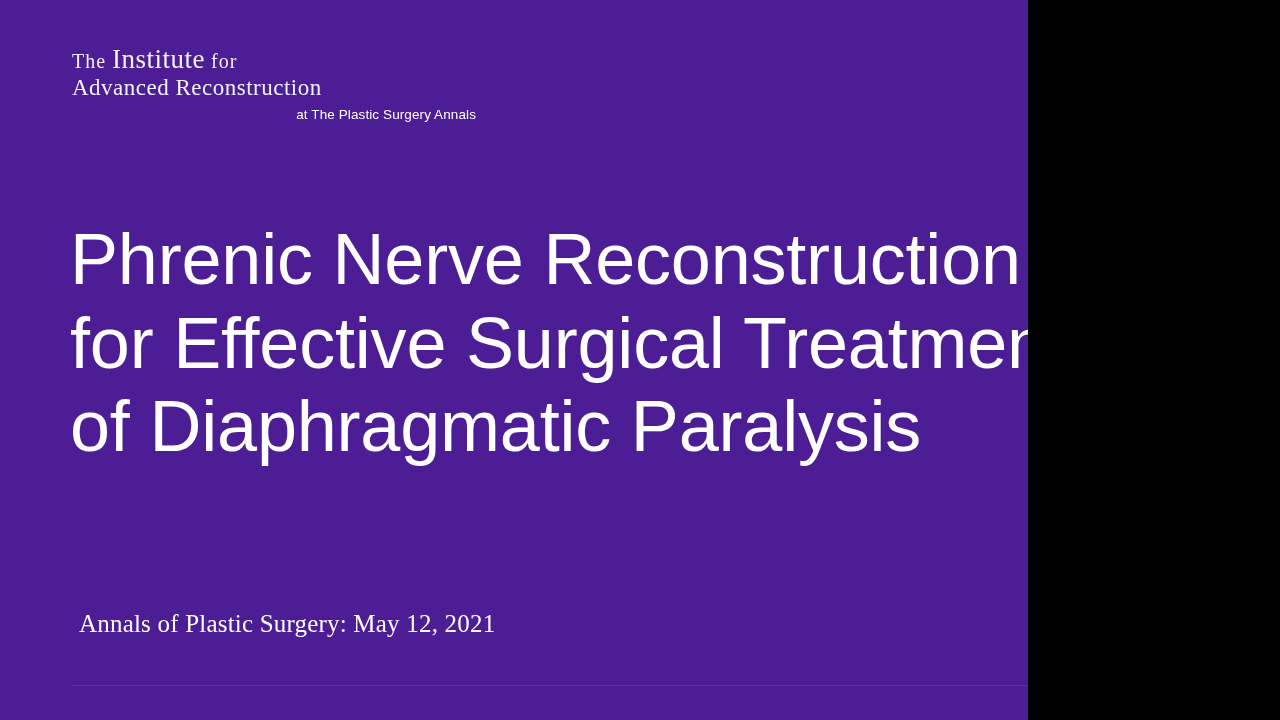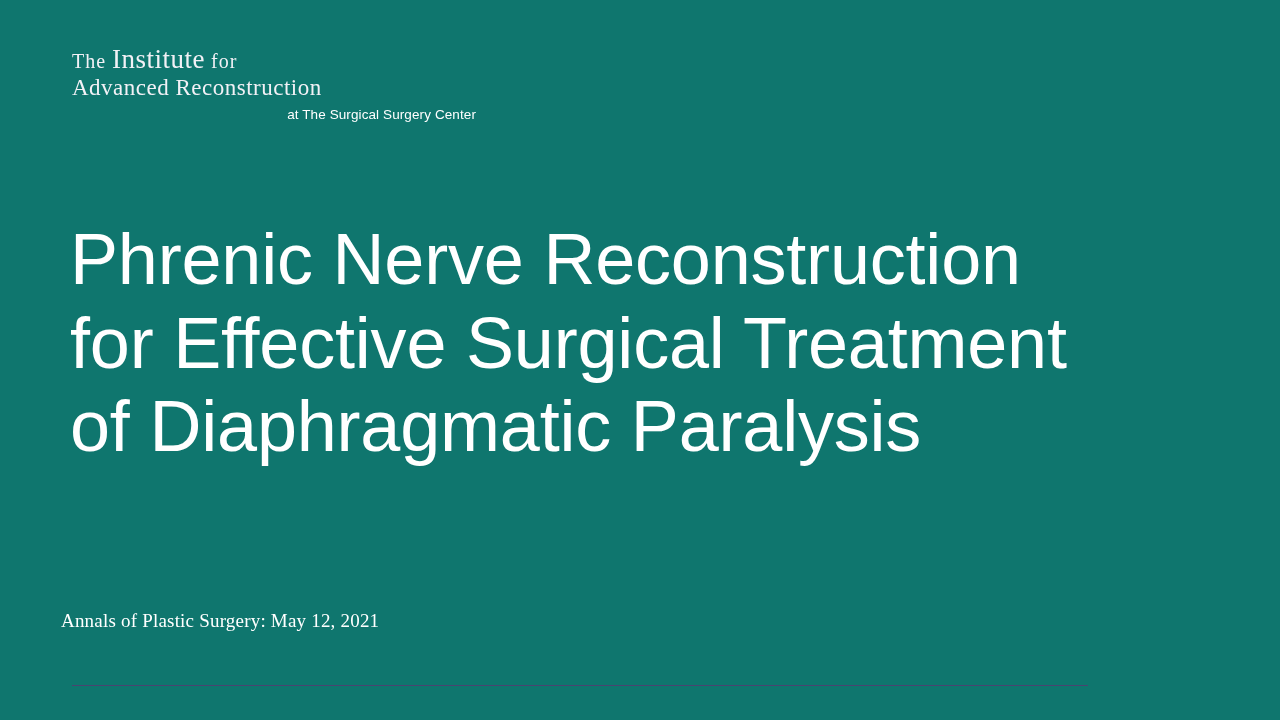--- a/index.html
+++ b/index.html
@@ -8,23 +8,23 @@
   }
   body {
     width: 1280px;
     height: 720px;
     background: #000000;
     font-family: "Liberation Serif", serif;
     overflow: hidden;
   }
   .slide {
     position: relative;
-    width: 1280px;
+    width: 1028px;
     height: 720px;
-    background: #0f766e;
+    background: #4c1d95;
     box-sizing: border-box;
     overflow: hidden;
   }
   
   .logo {
     position: absolute;
     left: 72px;
     top: 44px;
     width: 420px;
     color: #ffffff;
@@ -65,24 +65,24 @@
     font-size: 72px;
     line-height: 1.16;
     color: #ffffff;
     font-weight: normal;
     margin: 0;
     letter-spacing: -0.2px;
   }
   
   .subtitle {
     position: absolute;
-    left: 61px;
+    left: 79px;
     top: 610px;
     font-family: "Liberation Serif", serif;
-    font-size: 19px;
+    font-size: 25px;
     color: #ffffff;
     letter-spacing: 0.2px;
   }
   
   .divider {
     position: absolute;
     left: 72px;
     top: 685px;
     width: 1016px;
     height: 1px;
@@ -94,21 +94,21 @@
 
 <div class="slide">
 
   <div class="logo">
     <div class="logo-line logo-line-1">
       <span class="small-caps">The </span><span>Institute</span><span class="small-caps"> for</span>
     </div>
     <div class="logo-line logo-line-2">
       <span>Advanced </span><span>Reconstruction</span>
     </div>
-    <div class="logo-sub">at The Surgical Surgery Center</div>
+    <div class="logo-sub">at The Plastic Surgery Annals</div>
   </div>
 
   <h1 class="title">Phrenic Nerve Reconstruction for Effective Surgical Treatment of Diaphragmatic Paralysis</h1>
 
   <div class="subtitle">Annals of Plastic Surgery: May 12, 2021</div>
 
   <div class="divider"></div>
 
 </div>
 

